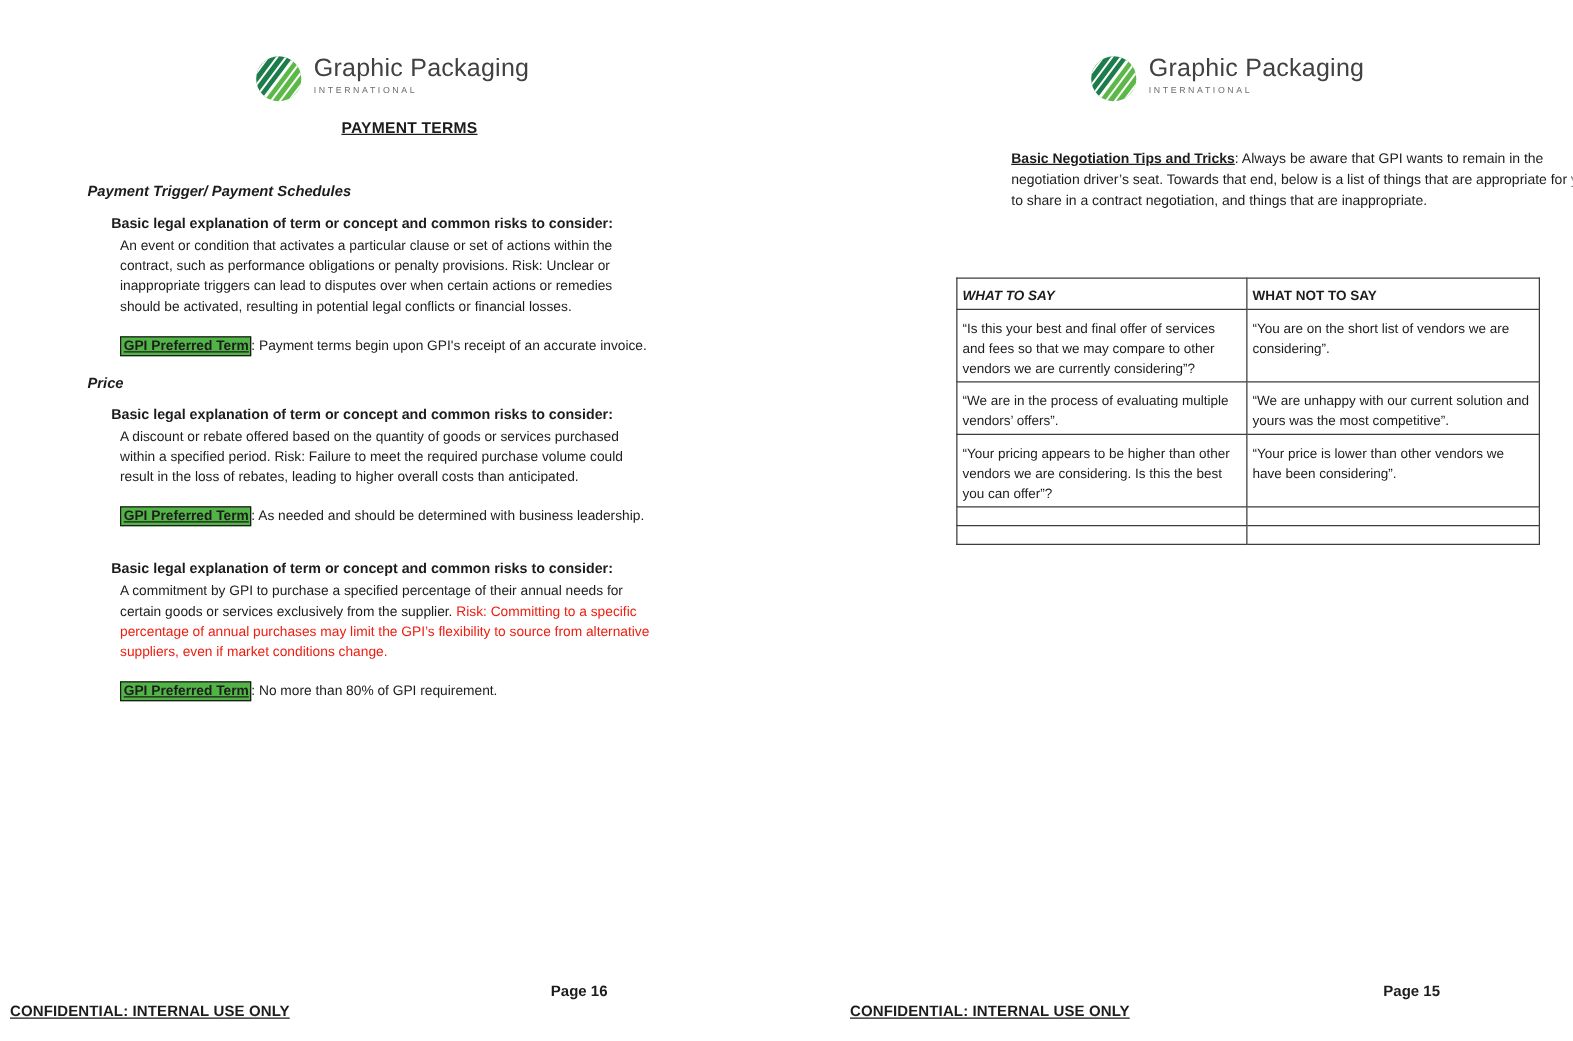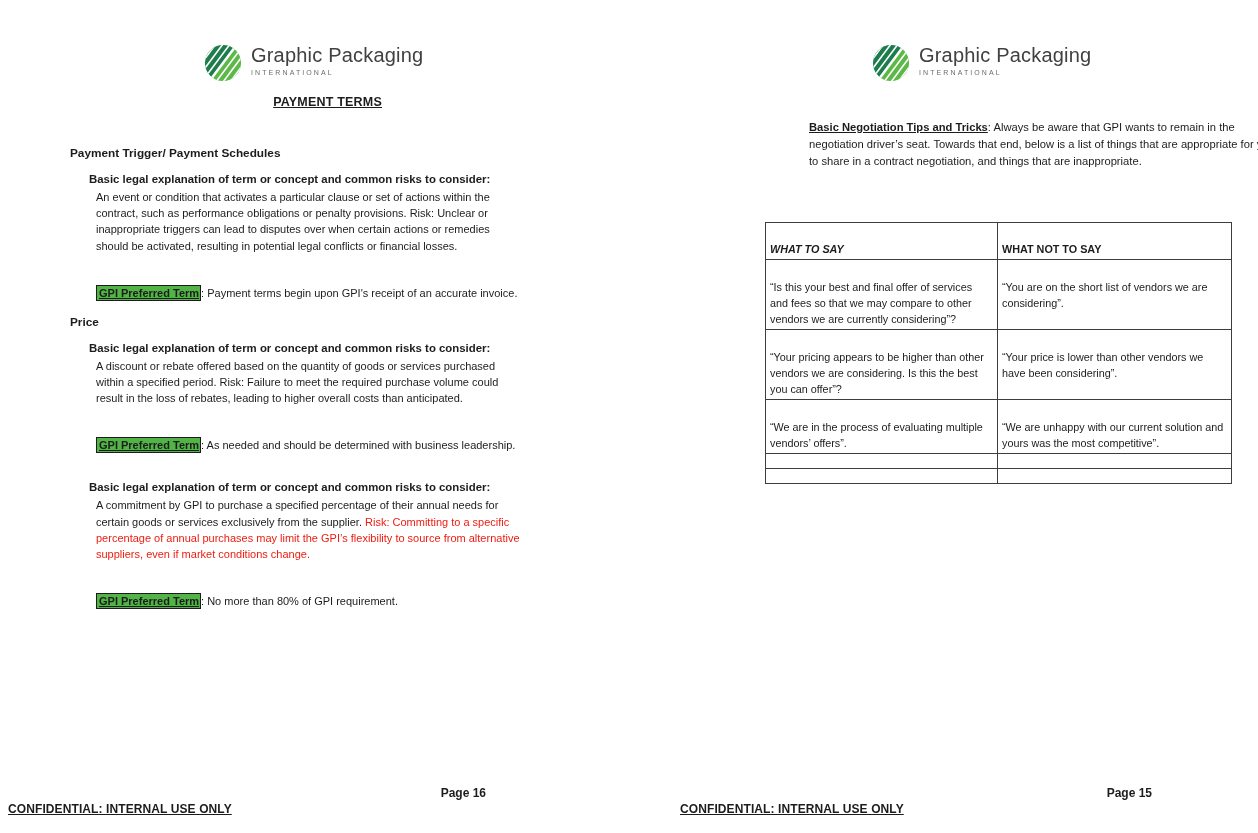--- a/index.html
+++ b/index.html
@@ -25,41 +25,41 @@
   .doc-title {
     position: absolute; left: 232px; top: 95px; width: 150px;
     text-align: right; font-size: 12.5px; font-weight: 700;
     text-decoration: underline; letter-spacing: .2px;
   }
 
   
   .sections { position: absolute; left: 70px; top: 146px; width: 505px; }
   .section.gap-sm { margin-top: 14px; }
   .section.gap-lg { margin-top: 27px; }
-  .sec-heading { font-size: 11.8px; font-weight: 700; line-height: 15px; }
+  .sec-heading { font-size: 11.8px; font-weight: 700; line-height: 15px; font-style: italic; }
   .sec-sub { font-size: 11.4px; font-weight: 700; line-height: 15px; margin: 11px 0 0 19px; }
   .sec-body { font-size: 11px; line-height: 16.2px; margin: 2px 0 0 26px; width: 428px; }
   .risk-red { color: #ee1c0f; }
-  .gpi-line { font-size: 11px; line-height: 16px; margin: 31px 0 0 26px; white-space: nowrap; }
+  .gpi-line { font-size: 11px; line-height: 16px; margin: 15px 0 0 26px; white-space: nowrap; }
   .gpi-label {
     background: #52b447; font-weight: 700; text-decoration: underline;
     padding: 1px 1px 1px 2px; border: 1px solid #1c1c1c;
   }
 
   
   .intro { position: absolute; left: 136px; top: 119px; width: 472px; font-size: 11.2px; line-height: 16.8px; margin-left: 44px; }
   .intro-label { font-weight: 700; text-decoration: underline; }
 
   .say-table { position: absolute; left: 136px; top: 222px; width: 466px;
                border-collapse: collapse; table-layout: fixed; }
   .say-table col.c1 { width: 232px; }
   .say-table col.c2 { width: 234px; }
   .say-table th, .say-table td {
     border: 1px solid #3d3d3d; vertical-align: top; text-align: left;
-    padding: 19px 4px 2px 4px; font-size: 10.8px; line-height: 16px;
+    padding: 7px 4px 2px 4px; font-size: 10.8px; line-height: 16px;
   }
   .say-table th { font-weight: 700; height: 19px; line-height: 15px; }
   .say-table th.hdr-italic { font-style: italic; }
   .say-table tr.empty-row td { height: 15px; padding: 0 4px; }
 
   
   .footer-conf {
     position: absolute; top: 786px; font-size: 12px; font-weight: 700;
     text-decoration: underline; letter-spacing: .1px; margin-top: 16px;
   }
@@ -171,26 +171,26 @@
     <tbody>
         <tr>
       <th class="hdr-italic">WHAT TO SAY</th>
       <th>WHAT NOT TO SAY</th>
     </tr>
     <tr>
       <td>“Is this your best and final offer of services and fees so that we may compare to other vendors we are currently considering”?</td>
       <td>“You are on the short list of vendors we are considering”.</td>
     </tr>
     <tr>
+      <td>“We are in the process of evaluating multiple vendors’ offers”.</td>
+      <td>“We are unhappy with our current solution and yours was the most competitive”.</td>
+    </tr>
+    <tr>
       <td>“Your pricing appears to be higher than other vendors we are considering.  Is this the best you can offer”?</td>
       <td>“Your price is lower than other vendors we have been considering”.</td>
-    </tr>
-    <tr>
-      <td>“We are in the process of evaluating multiple vendors’ offers”.</td>
-      <td>“We are unhappy with our current solution and yours was the most competitive”.</td>
     </tr>
     <tr class="empty-row">
       <td></td>
       <td></td>
     </tr>
     <tr class="empty-row">
       <td></td>
       <td></td>
     </tr>
   </tbody>

